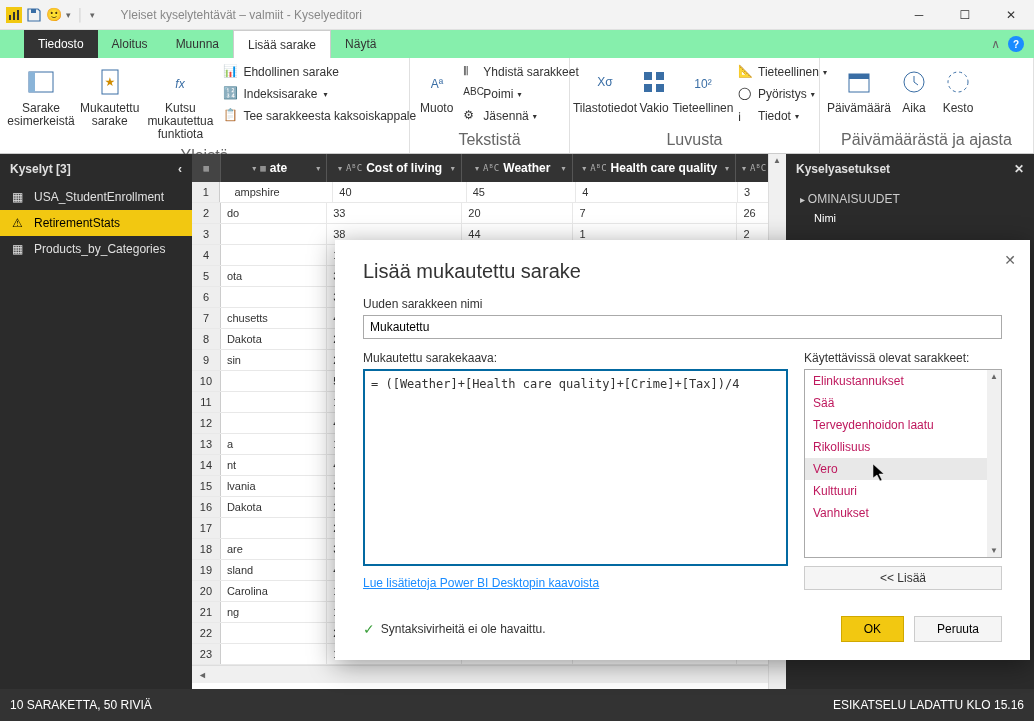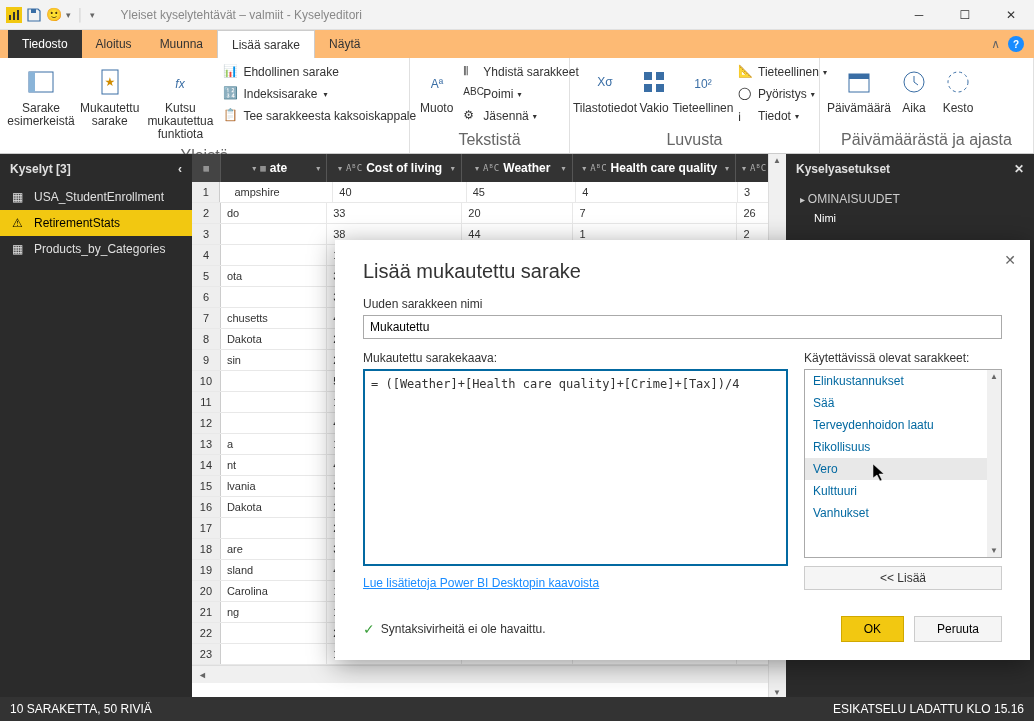--- a/index.html
+++ b/index.html
@@ -3,21 +3,21 @@
 <meta charset="utf-8">
 <style>
 *{box-sizing:border-box;margin:0;padding:0;font-family:"Segoe UI",Tahoma,sans-serif;font-size:12px}
 body{background:#f3f3f3;width:1034px;height:721px;overflow:hidden;position:relative}
 .titlebar{height:30px;background:#f3f3f3;display:flex;align-items:center;border-bottom:1px solid #e0e0e0}
 .qat{display:flex;align-items:center;padding:0 6px;gap:4px}
 .qat-icon{width:16px;height:16px;display:flex;align-items:center;justify-content:center}
 .title-text{flex:1;text-align:left;color:#888;padding-left:20px}
 .winbtns{display:flex}
 .winbtn{width:46px;height:30px;display:flex;align-items:center;justify-content:center;color:#333}
-.tabbar{height:28px;background:#fdba74;display:flex;padding-left:8px}
+.tabbar{height:28px;background:#86efac;display:flex;padding-left:24px}
 .filetab{background:#333;color:#fff;padding:5px 14px;height:28px;display:flex;align-items:center}
 .tab{padding:5px 14px;height:28px;display:flex;align-items:center;color:#333}
 .tab.active{background:#fff;border:1px solid #ccc;border-bottom:none}
 .tab-right{margin-left:auto;display:flex;align-items:center;gap:8px;padding-right:10px}
 .help-icon{width:16px;height:16px;background:#1a8cff;border-radius:50%;color:#fff;display:flex;align-items:center;justify-content:center;font-size:10px;font-weight:bold}
 .ribbon{height:96px;background:#fff;border-bottom:1px solid #ccc;display:flex}
 .ribbon-group{border-right:1px solid #e0e0e0;padding:4px 8px;display:flex;flex-direction:column}
 .group-content{flex:1;display:flex;gap:4px;align-items:flex-start}
 .group-label{text-align:center;color:#666;font-size:16px;padding-top:2px}
 .bigbtn{display:flex;flex-direction:column;align-items:center;justify-content:flex-start;width:66px;padding:4px 2px;text-align:center;color:#333;font-size:11px;line-height:13px}
@@ -35,33 +35,33 @@
 .grid-header{height:28px;background:#333;display:flex;align-items:center}
 .grid-header-cell{border-right:1px solid #555;height:100%;display:flex;align-items:center;padding:0 6px;color:#fff;font-size:11px;gap:4px}
 .grid-body{overflow:auto;height:calc(100% - 28px)}
 .grid-row{height:21px;display:flex;border-bottom:1px solid #e8e8e8}
 .row-num{width:30px;background:#eee;border-right:1px solid #ccc;display:flex;align-items:center;justify-content:center;color:#333;font-size:11px}
 .grid-cell{border-right:1px solid #e8e8e8;display:flex;align-items:center;padding:0 6px;font-size:11px;color:#333;overflow:hidden}
 .settings-panel{width:248px;background:#2b2b2b;color:#e0e0e0}
 .settings-header{height:30px;display:flex;align-items:center;justify-content:space-between;padding:0 10px;font-weight:600;font-size:13px}
 .settings-section{padding:8px 14px}
 .settings-section-title{font-size:11px;font-weight:600;color:#fff;margin-bottom:6px}
-.statusbar{position:absolute;bottom:0;left:0;right:0;height:24px;background:#333;color:#fff;display:flex;align-items:center;padding:0 10px;font-size:11px;justify-content:space-between}
+.statusbar{position:absolute;bottom:0;left:0;right:0;height:32px;background:#333;color:#fff;display:flex;align-items:center;padding:0 10px;font-size:11px;justify-content:space-between}
 .dialog{position:absolute;left:335px;top:240px;width:695px;height:420px;background:#fff;box-shadow:0 5px 25px rgba(0,0,0,0.4);display:flex;flex-direction:column}
 .dialog-close{position:absolute;right:8px;top:8px;width:24px;height:24px;display:flex;align-items:center;justify-content:center;color:#666;font-size:14px}
 .dialog-body{padding:20px 28px 16px;flex:1;display:flex;flex-direction:column}
 .dialog-title{font-size:20px;font-weight:400;color:#333;margin-bottom:14px}
 .field-label{font-size:12px;color:#333;margin-bottom:4px}
 .text-input{width:100%;border:1px solid #aaa;padding:4px 6px;font-size:12px;margin-bottom:12px}
 .formula-row{display:flex;gap:16px;flex:1}
 .formula-col{flex:1;display:flex;flex-direction:column}
 .formula-box{border:2px solid #0369a1;flex:1;padding:6px;font-family:Consolas,monospace;font-size:12px;color:#333;min-height:160px}
 .cols-col{width:198px;display:flex;flex-direction:column}
 .cols-list{border:1px solid #aaa;flex:1;overflow-y:auto;min-height:140px;position:relative}
-.col-item{padding:4px 8px;font-size:12px;color:#0369a1}
+.col-item{padding:4px 8px;font-size:12px;color:#be185d}
 .col-item.hover{background:#e8e8e8}
 .insert-btn{border:1px solid #ccc;background:#f5f5f5;padding:4px;text-align:center;margin-top:8px;font-size:12px;color:#333}
 .learn-link{color:#1a8cff;text-decoration:underline;margin-top:10px;font-size:12px}
 .dialog-footer{display:flex;align-items:center;padding:10px 28px 18px;gap:10px}
 .syntax-ok{display:flex;align-items:center;gap:6px;flex:1;color:#333;font-size:12px}
 .check{color:#3a9e3a;font-size:14px}
 .dlg-btn{padding:5px 22px;border:1px solid #ccc;font-size:12px}
 .dlg-btn.primary{background:#f2c811;border-color:#d0a800}
 .dlg-btn.secondary{background:#f5f5f5}
 .scrollbar-hint{position:absolute;right:0;top:0;bottom:0;width:18px;background:#f0f0f0;border-left:1px solid #ddd}

